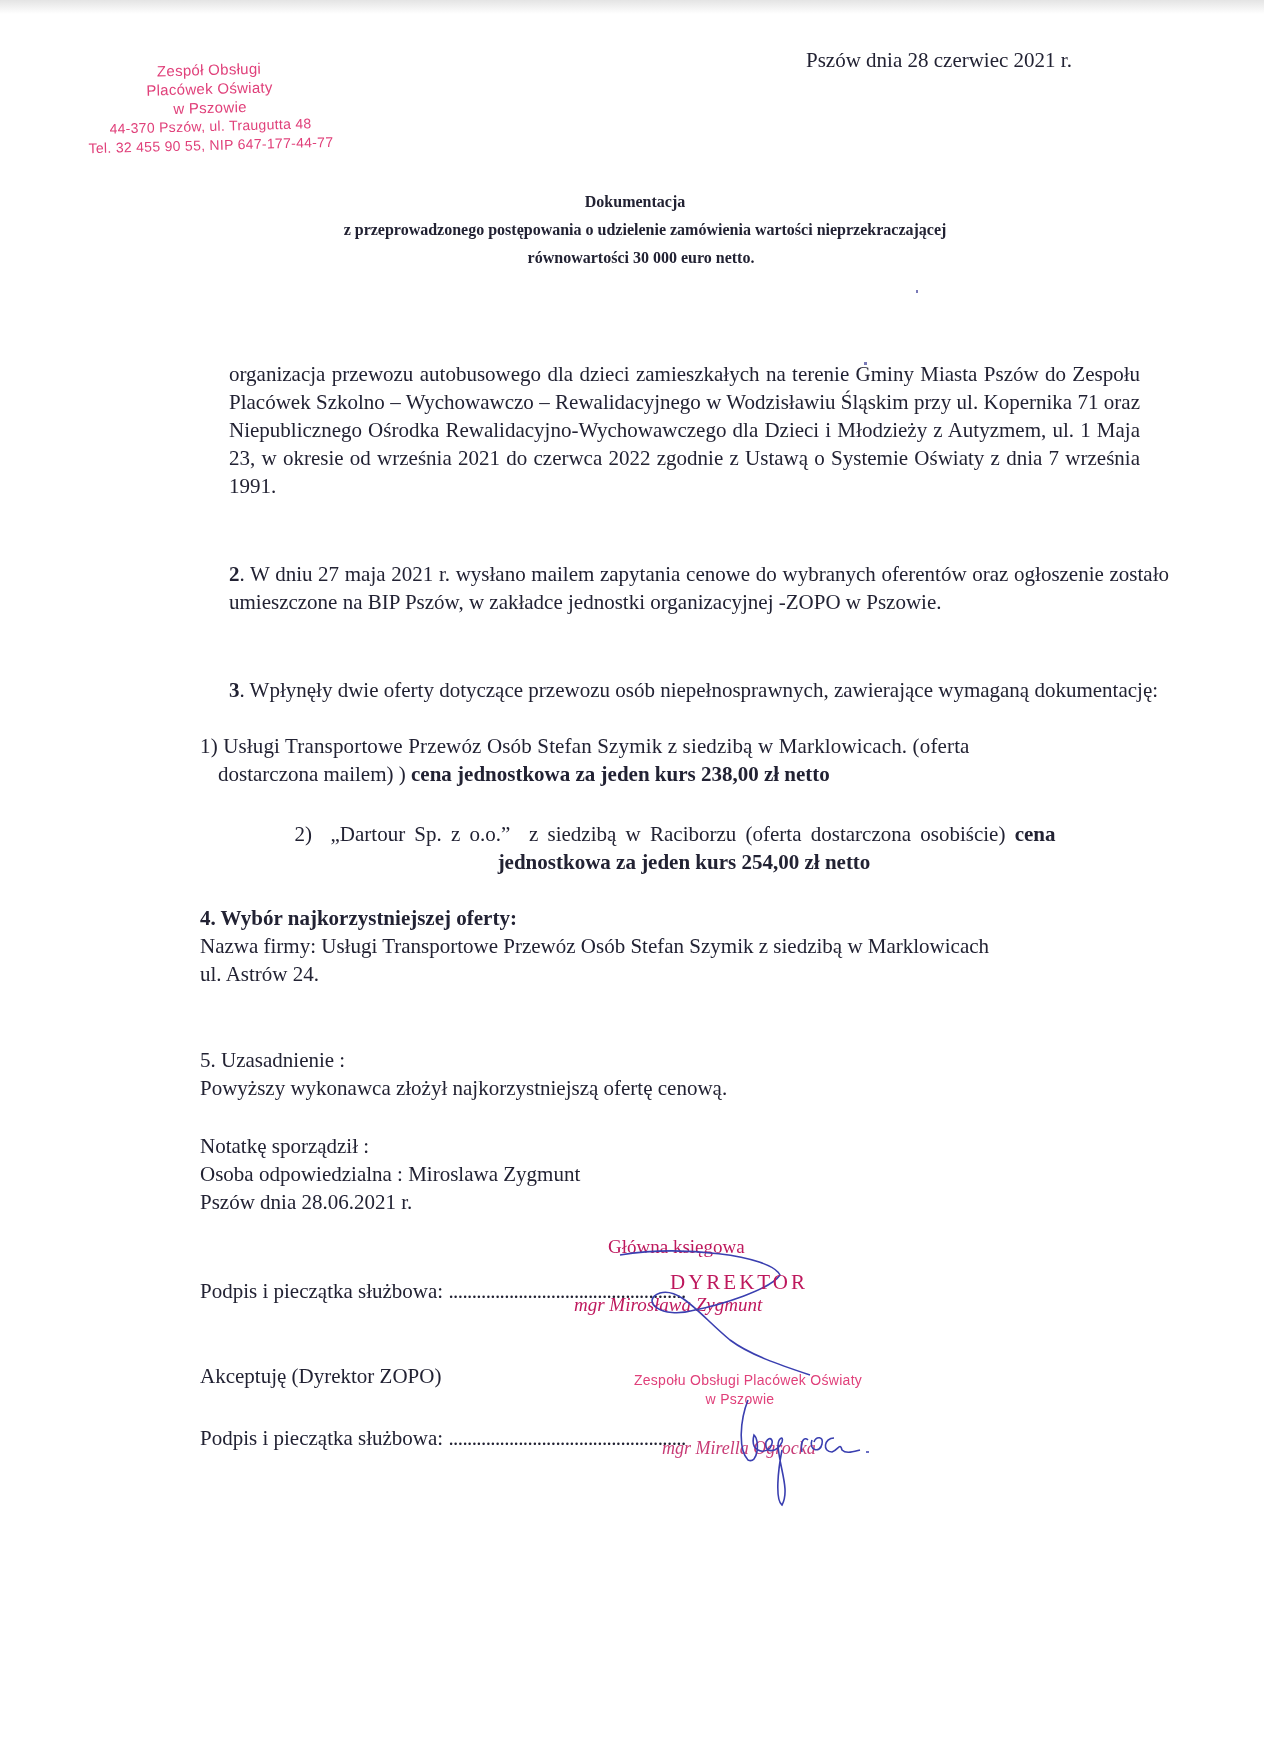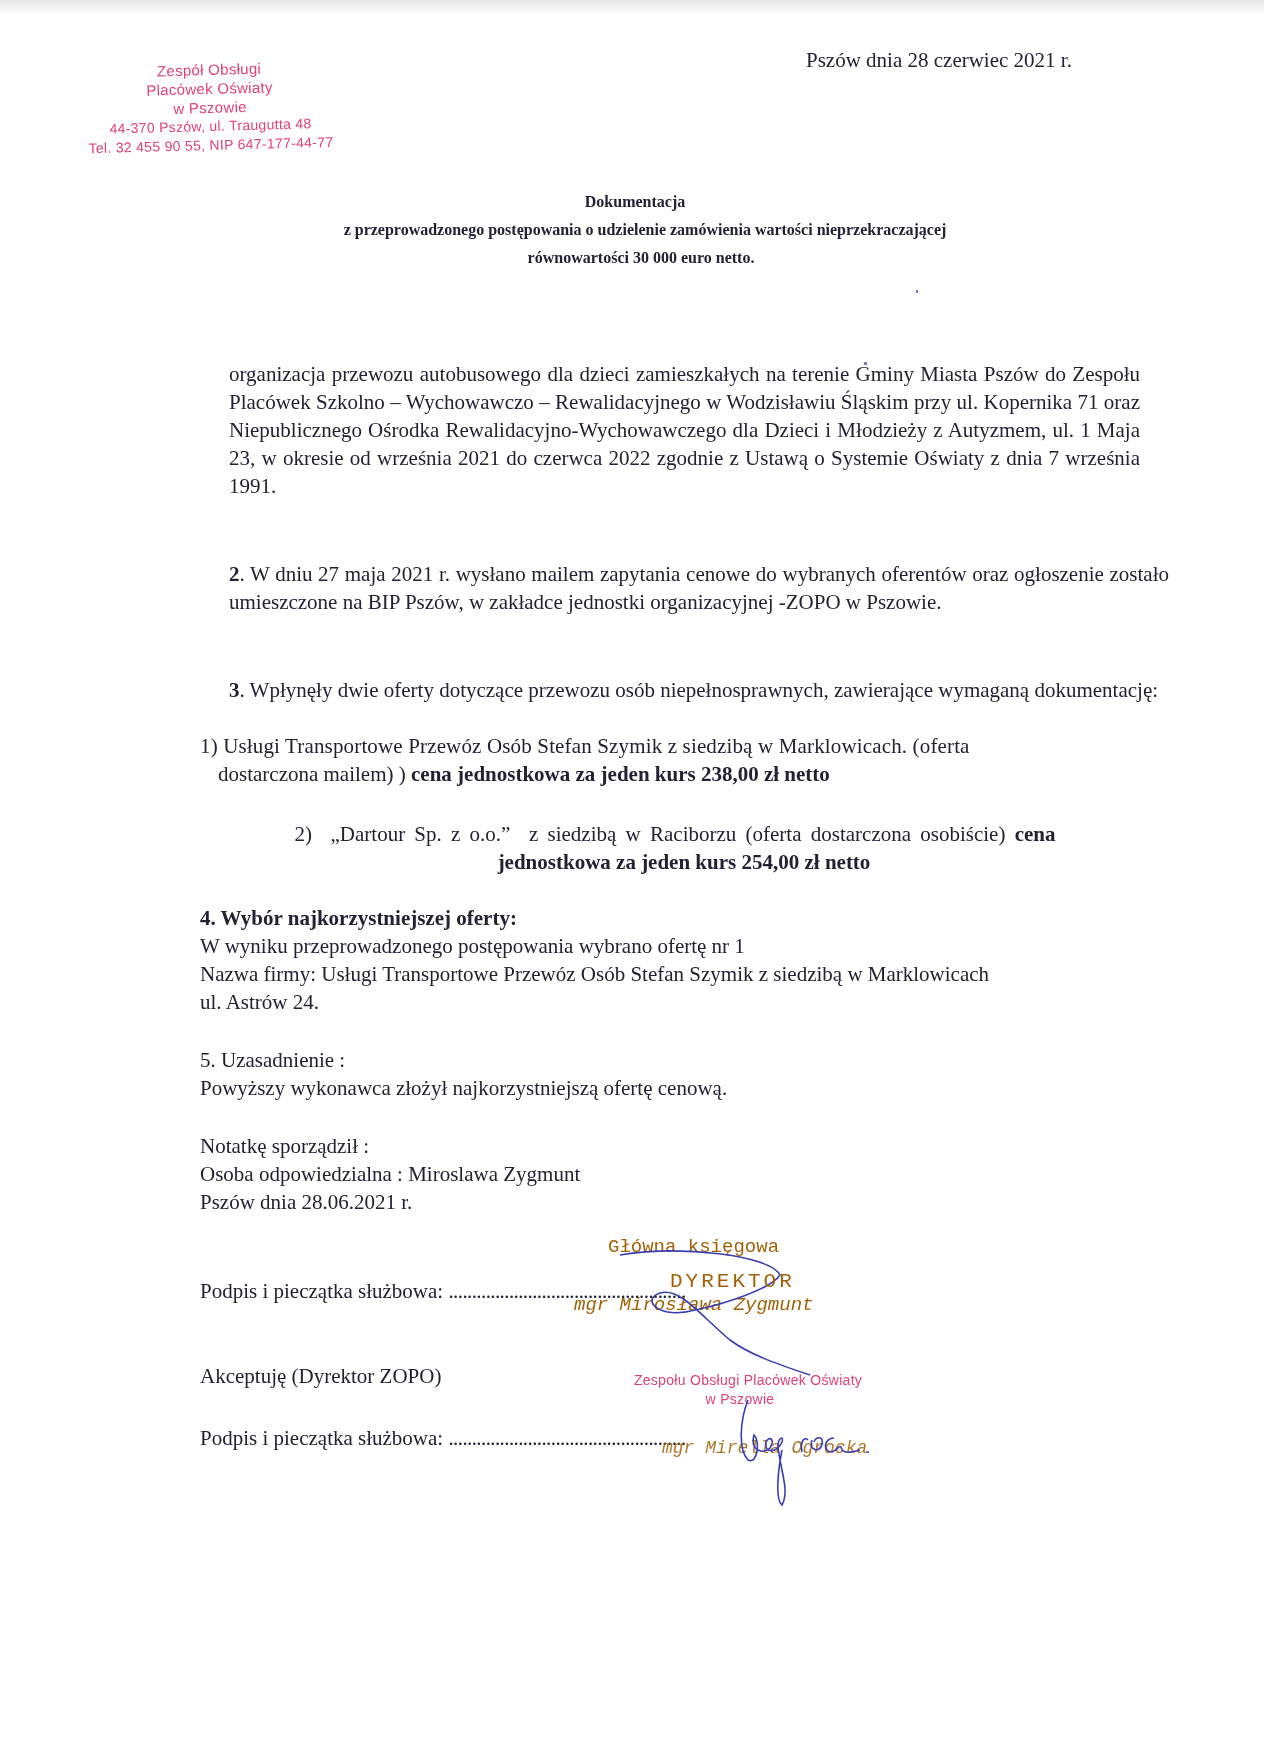--- a/index.html
+++ b/index.html
@@ -4,21 +4,21 @@
 <style>
   html,body{margin:0;padding:0;background:#ffffff;}
   body{width:1264px;height:1752px;position:relative;overflow:hidden;font-family:"Liberation Serif","DejaVu Serif",serif;color:#222233;}
   .topshade{position:absolute;left:0;top:0;width:1264px;height:14px;background:linear-gradient(#e4e4e4,#ffffff);}
   .abs{position:absolute;}
   .stamp{color:#e0407a;font-family:"Liberation Sans","DejaVu Sans",sans-serif;text-align:center;line-height:19px;font-size:14px;letter-spacing:0.3px;}
   .body-text{font-size:21px;line-height:28px;}
   .justify{text-align:justify;text-align-last:left;margin-left:29px;}
   .b{font-weight:bold;}
   .title{width:1232px;left:0;text-align:center;font-weight:bold;font-size:16px;line-height:28px;}
-  .pinkserif{color:#a16207;font-family:Liberation Mono, monospace;}
+  .pinkserif{color:#be185d;font-family:Liberation Serif, serif;}
   svg.sig{position:absolute;overflow:visible;}
 </style>
 </head>
 <body>
 
 <div class="topshade"></div>
 
 <div class="abs stamp" style="left:80px;top:60px;width:260px;transform:rotate(-1.5deg);">
   <div style="font-size:15px;">Zespół Obsługi</div>
   <div style="font-size:15px;">Placówek Oświaty</div>
@@ -51,21 +51,20 @@
   <div style="padding-left:18px;"><span>dostarczona mailem) ) </span><span class="b">cena jednostkowa za jeden kurs 238,00 zł netto</span></div>
 </div>
 
 <div class="abs body-text" style="left:200px;top:820px;width:950px;text-align:center;">
   <div style="white-space:pre;word-spacing:4px;"><span>2)  „Dartour Sp. z o.o.”  z siedzibą w Raciborzu (oferta dostarczona osobiście) </span><span class="b">cena</span></div>
   <div class="b" style="padding-left:18px;">jednostkowa za jeden kurs 254,00 zł netto</div>
 </div>
 
 <div class="abs body-text" style="left:200px;top:904px;width:960px;">
   <div class="b">4. Wybór najkorzystniejszej oferty:</div>
-  <div>W wyniku przeprowadzonego postępowania wybrano ofertę nr 1</div>
   <div style="white-space:nowrap;">Nazwa firmy: Usługi Transportowe Przewóz Osób Stefan Szymik z siedzibą w Marklowicach</div>
   <div>ul. Astrów 24.</div>
 </div>
 
 <div class="abs body-text" style="left:200px;top:1046px;width:940px;">
   <div>5. Uzasadnienie :</div>
   <div>Powyższy wykonawca złożył najkorzystniejszą ofertę cenową.</div>
 </div>
 
 <div class="abs body-text" style="left:200px;top:1132px;width:700px;">

